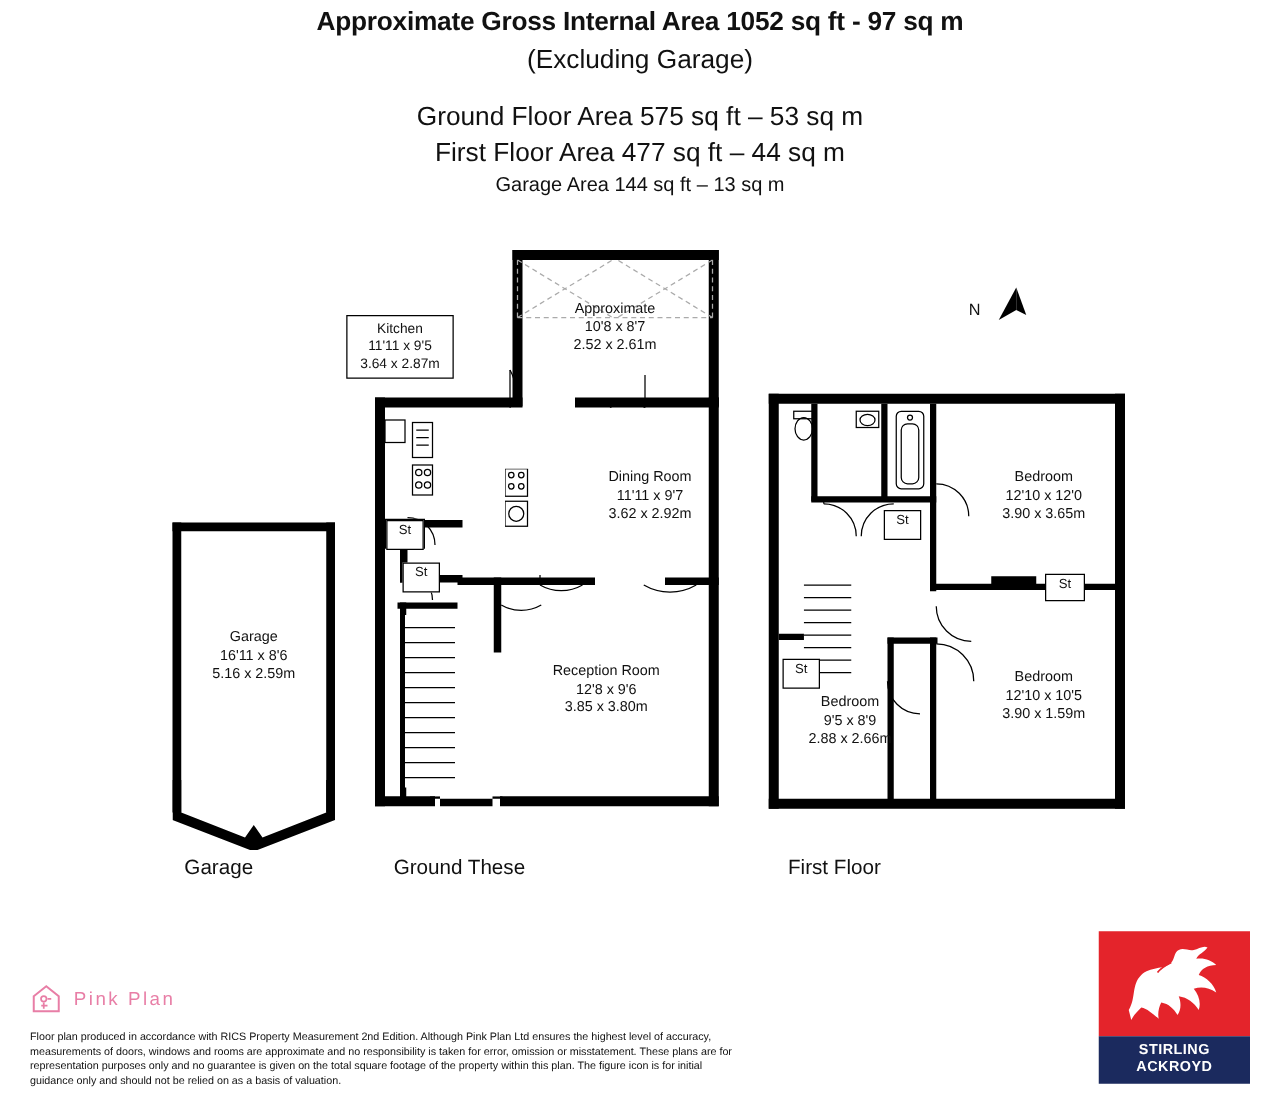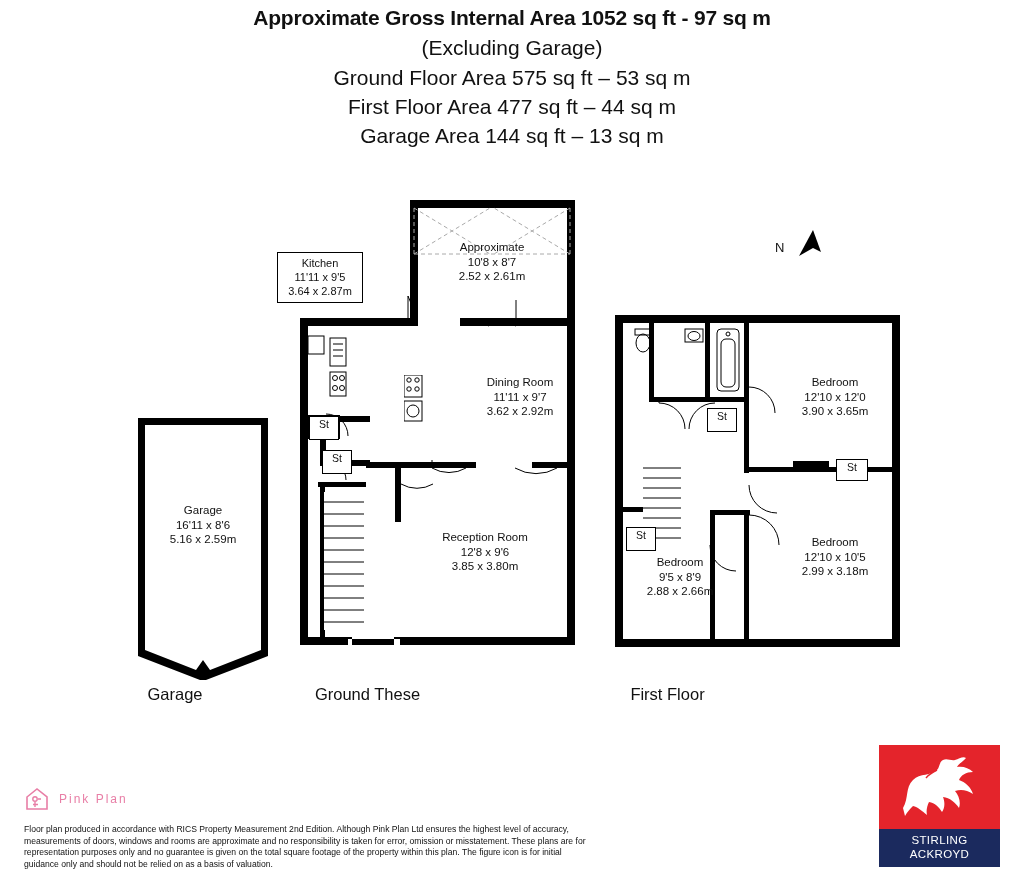--- a/index.html
+++ b/index.html
@@ -13,23 +13,23 @@
   }
   #page { position: relative; width: 1024px; height: 644px; padding-left: 17px; }
 
   
   .header { position: absolute; top: 0; left: 0; width: 1024px; text-align: center; }
   .hdr-line1 {
     font-size: 21px; font-weight: bold; letter-spacing: -0.2px;
     margin-top: 6px;
   }
   .hdr-line2 { font-size: 21px; margin-top: 6px; }
-  .hdr-line3 { font-size: 21px; margin-top: 6px; }
+  .hdr-line3 { font-size: 21px; margin-top: 22px; }
   .hdr-line4 { font-size: 21px; margin-top: 5px; }
-  .hdr-line5 { font-size: 21px; margin-top: 5px; }
+  .hdr-line5 { font-size: 16px; margin-top: 5px; }
 
   
   .plan { position: absolute; }
   .wall { position: absolute; background: #000; }
   .thinwall { position: absolute; background: #000; }
   .roomlabel {
     position: absolute; text-align: center; font-size: 11.5px; line-height: 14.5px;
     color: #111; white-space: nowrap;
   }
   .roomlabel .nm { font-weight: normal; }
@@ -45,31 +45,31 @@
     position: absolute; border: 1px solid #000; background: #fff;
     font-size: 10.5px; text-align: center; line-height: 15px;
   }
 
   
   .compass { position: absolute; }
   .compass .nlabel { position: absolute; font-size: 13px; }
 
   
   .pinkplan { position: absolute; left: 24px; top: 786px; display: flex; align-items: center; gap: 9px; }
-  .pinkplan .pp-text { color: #e87ea6; font-size: 12px; letter-spacing: 2px; }
+  .pinkplan .pp-text { color: #e87ea6; font-size: 15px; letter-spacing: 2px; }
   .disclaimer {
     position: absolute; left: 24px; top: 824px; width: 575px;
     font-size: 8.6px; line-height: 11.6px; color: #111;
   }
   .logo { position: absolute; left: 879px; top: 745px; width: 121px; height: 122px; }
   .logo-red { position: absolute; left: 0; top: 0; width: 121px; height: 84px; background: #e4242b; }
   .logo-blue { position: absolute; left: 0; top: 84px; width: 121px; height: 38px; background: #1b2a5e; }
   .logo-txt {
     position: absolute; left: 0; top: 88px; width: 121px; text-align: center;
-    color: #fff; font-size: 11.5px; font-weight: normal; line-height: 14px; letter-spacing: 0.4px;
+    color: #fff; font-size: 11.5px; font-weight: bold; line-height: 14px; letter-spacing: 0.4px;
   }
 </style>
 </head>
 <body>
 
 <div id="page">
 
   <div class="header">
     <div class="hdr-line1">Approximate Gross Internal Area 1052 sq ft - 97 sq m</div>
     <div class="hdr-line2">(Excluding Garage)</div>
@@ -286,21 +286,21 @@
     </svg>
 
     <div class="roomlabel" style="left:155px; top:60px; width:130px;">
       <div class="nm">Bedroom</div>
       <div>12'10 x 12'0</div>
       <div>3.90 x 3.65m</div>
     </div>
     <div class="roomlabel" style="left:155px; top:220px; width:130px;">
       <div class="nm">Bedroom</div>
       <div>12'10 x 10'5</div>
-      <div>2.99 x 3.18m</div>
+      <div>3.90 x 1.59m</div>
     </div>
     <div class="roomlabel" style="left:-5px; top:240px; width:140px;">
       <div class="nm">Bedroom</div>
       <div>9'5 x 8'9</div>
       <div>2.88 x 2.66m</div>
     </div>
   </div>
 
   <div class="st-box" style="position:absolute; left:707px; top:408px; width:30px; height:24px;">St</div>
   <div class="st-box" style="position:absolute; left:836px; top:459px; width:32px; height:22px;">St</div>

